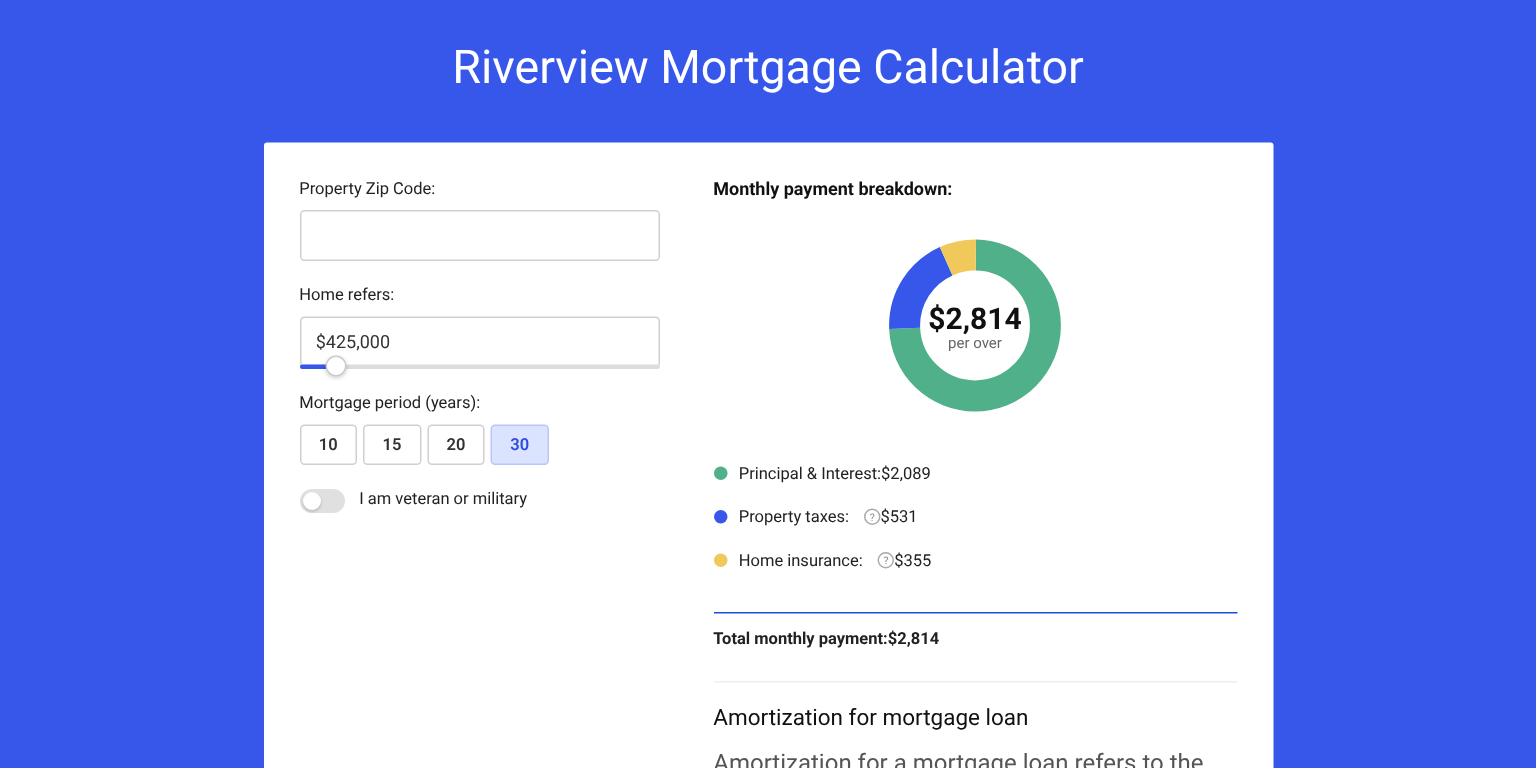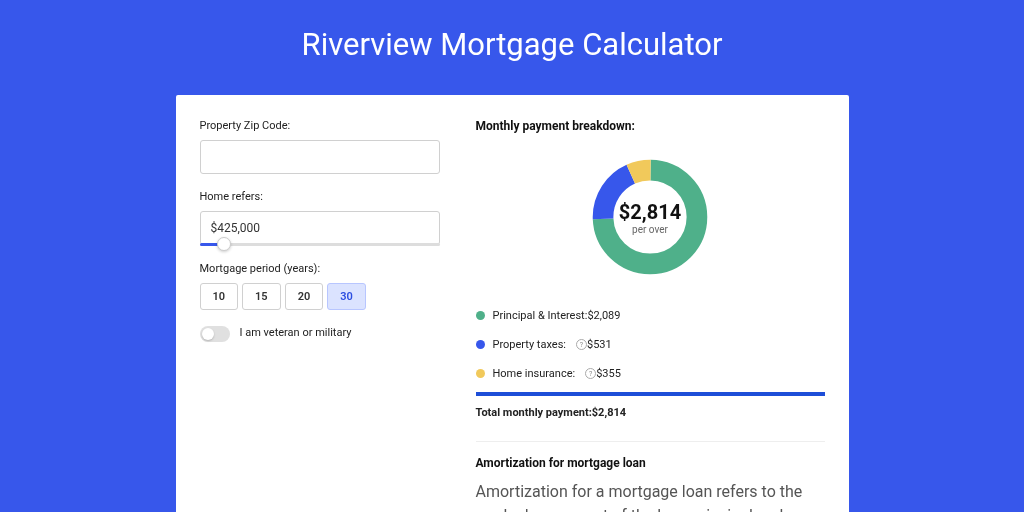--- a/index.html
+++ b/index.html
@@ -22,29 +22,29 @@
 .period-btn.active{background:#dbe3ff;border-color:#b8c6ff;color:#2b4de0}
 .toggle-row{display:flex;align-items:flex-start;gap:10px;margin-top:12px}
 .toggle{width:30px;height:16px;background:#e0e0e0;border-radius:10px;position:relative;cursor:pointer}
 .toggle-knob{width:12px;height:12px;background:#fff;border-radius:50%;position:absolute;top:2px;left:2px;box-shadow:0 1px 2px rgba(0,0,0,.2)}
 .toggle-label{font-size:11px;color:#222}
 .section-title{font-size:12px;font-weight:700;color:#111;margin-bottom:14px}
 .donut-wrap{display:flex;justify-content:center;align-items:center;height:140px;margin-bottom:14px;position:relative}
 .donut-center-amt{font-size:20px;font-weight:700;color:#111}
 .donut-center-sub{font-size:10px;color:#666}
 .legend-row{display:flex;align-items:center;padding:8px 0;font-size:11px;color:#222}
-.legend-row.total{font-weight:700;border-top:4px solid #1d4ed8;margin-top:4px;padding-top:10px}
+.legend-row.total{font-weight:700;border-top:1px solid #1d4ed8;margin-top:20px;padding-top:10px}
 .legend-left{display:flex;align-items:center;gap:8px}
 .dot{width:9px;height:9px;border-radius:50%}
 .dot.g{background:#4fb08a}
 .dot.b{background:#3757eb}
 .dot.y{background:#f1c95b}
 .info-icon{width:11px;height:11px;border:1px solid #aaa;border-radius:50%;display:inline-flex;align-items:center;justify-content:center;font-size:7px;color:#888;margin-left:2px}
 .amort{border-top:1px solid #eee;margin-top:14px;padding-top:14px}
-.amort-title{font-size:12px;font-weight:700;color:#111;margin-bottom:10px}
+.amort-title{font-size:15px;font-weight:400;color:#111;margin-bottom:10px}
 .amort-text{font-size:16px;color:#555;line-height:1.5}
 </style>
 </head>
 <body>
 
 <h1 class="page-title">Riverview Mortgage Calculator</h1>
 
 <div class="card">
   <div class="left">
 

